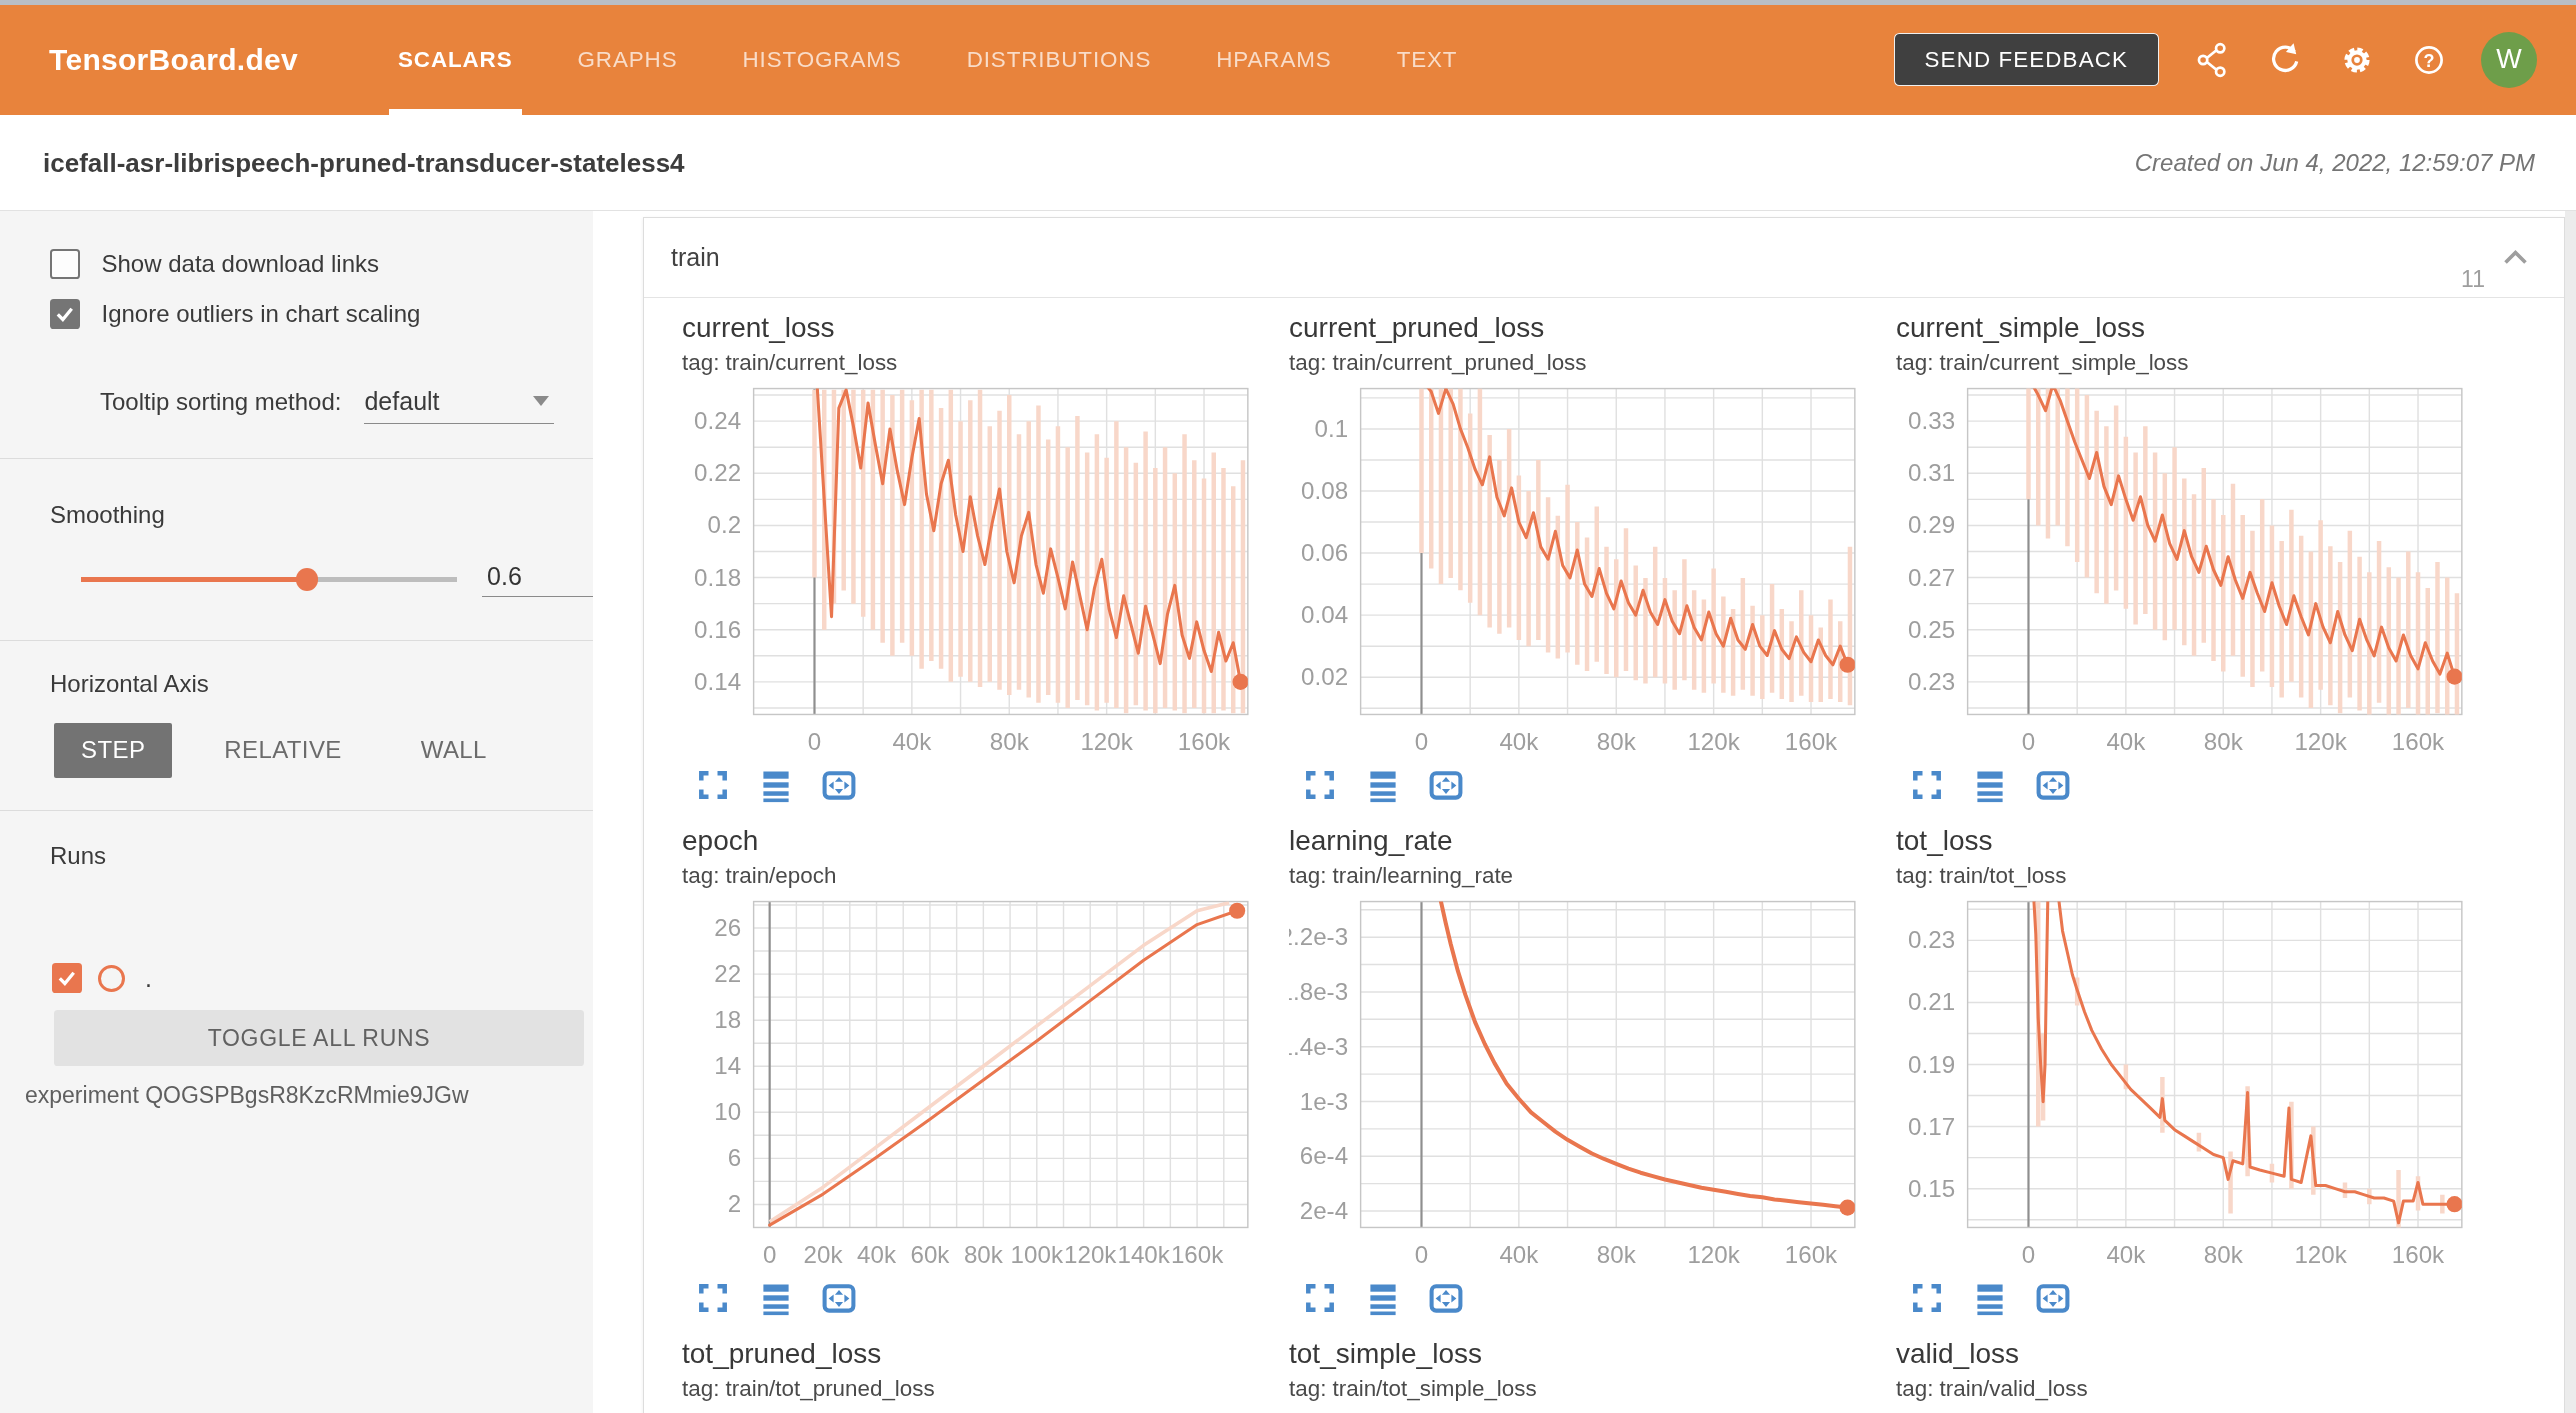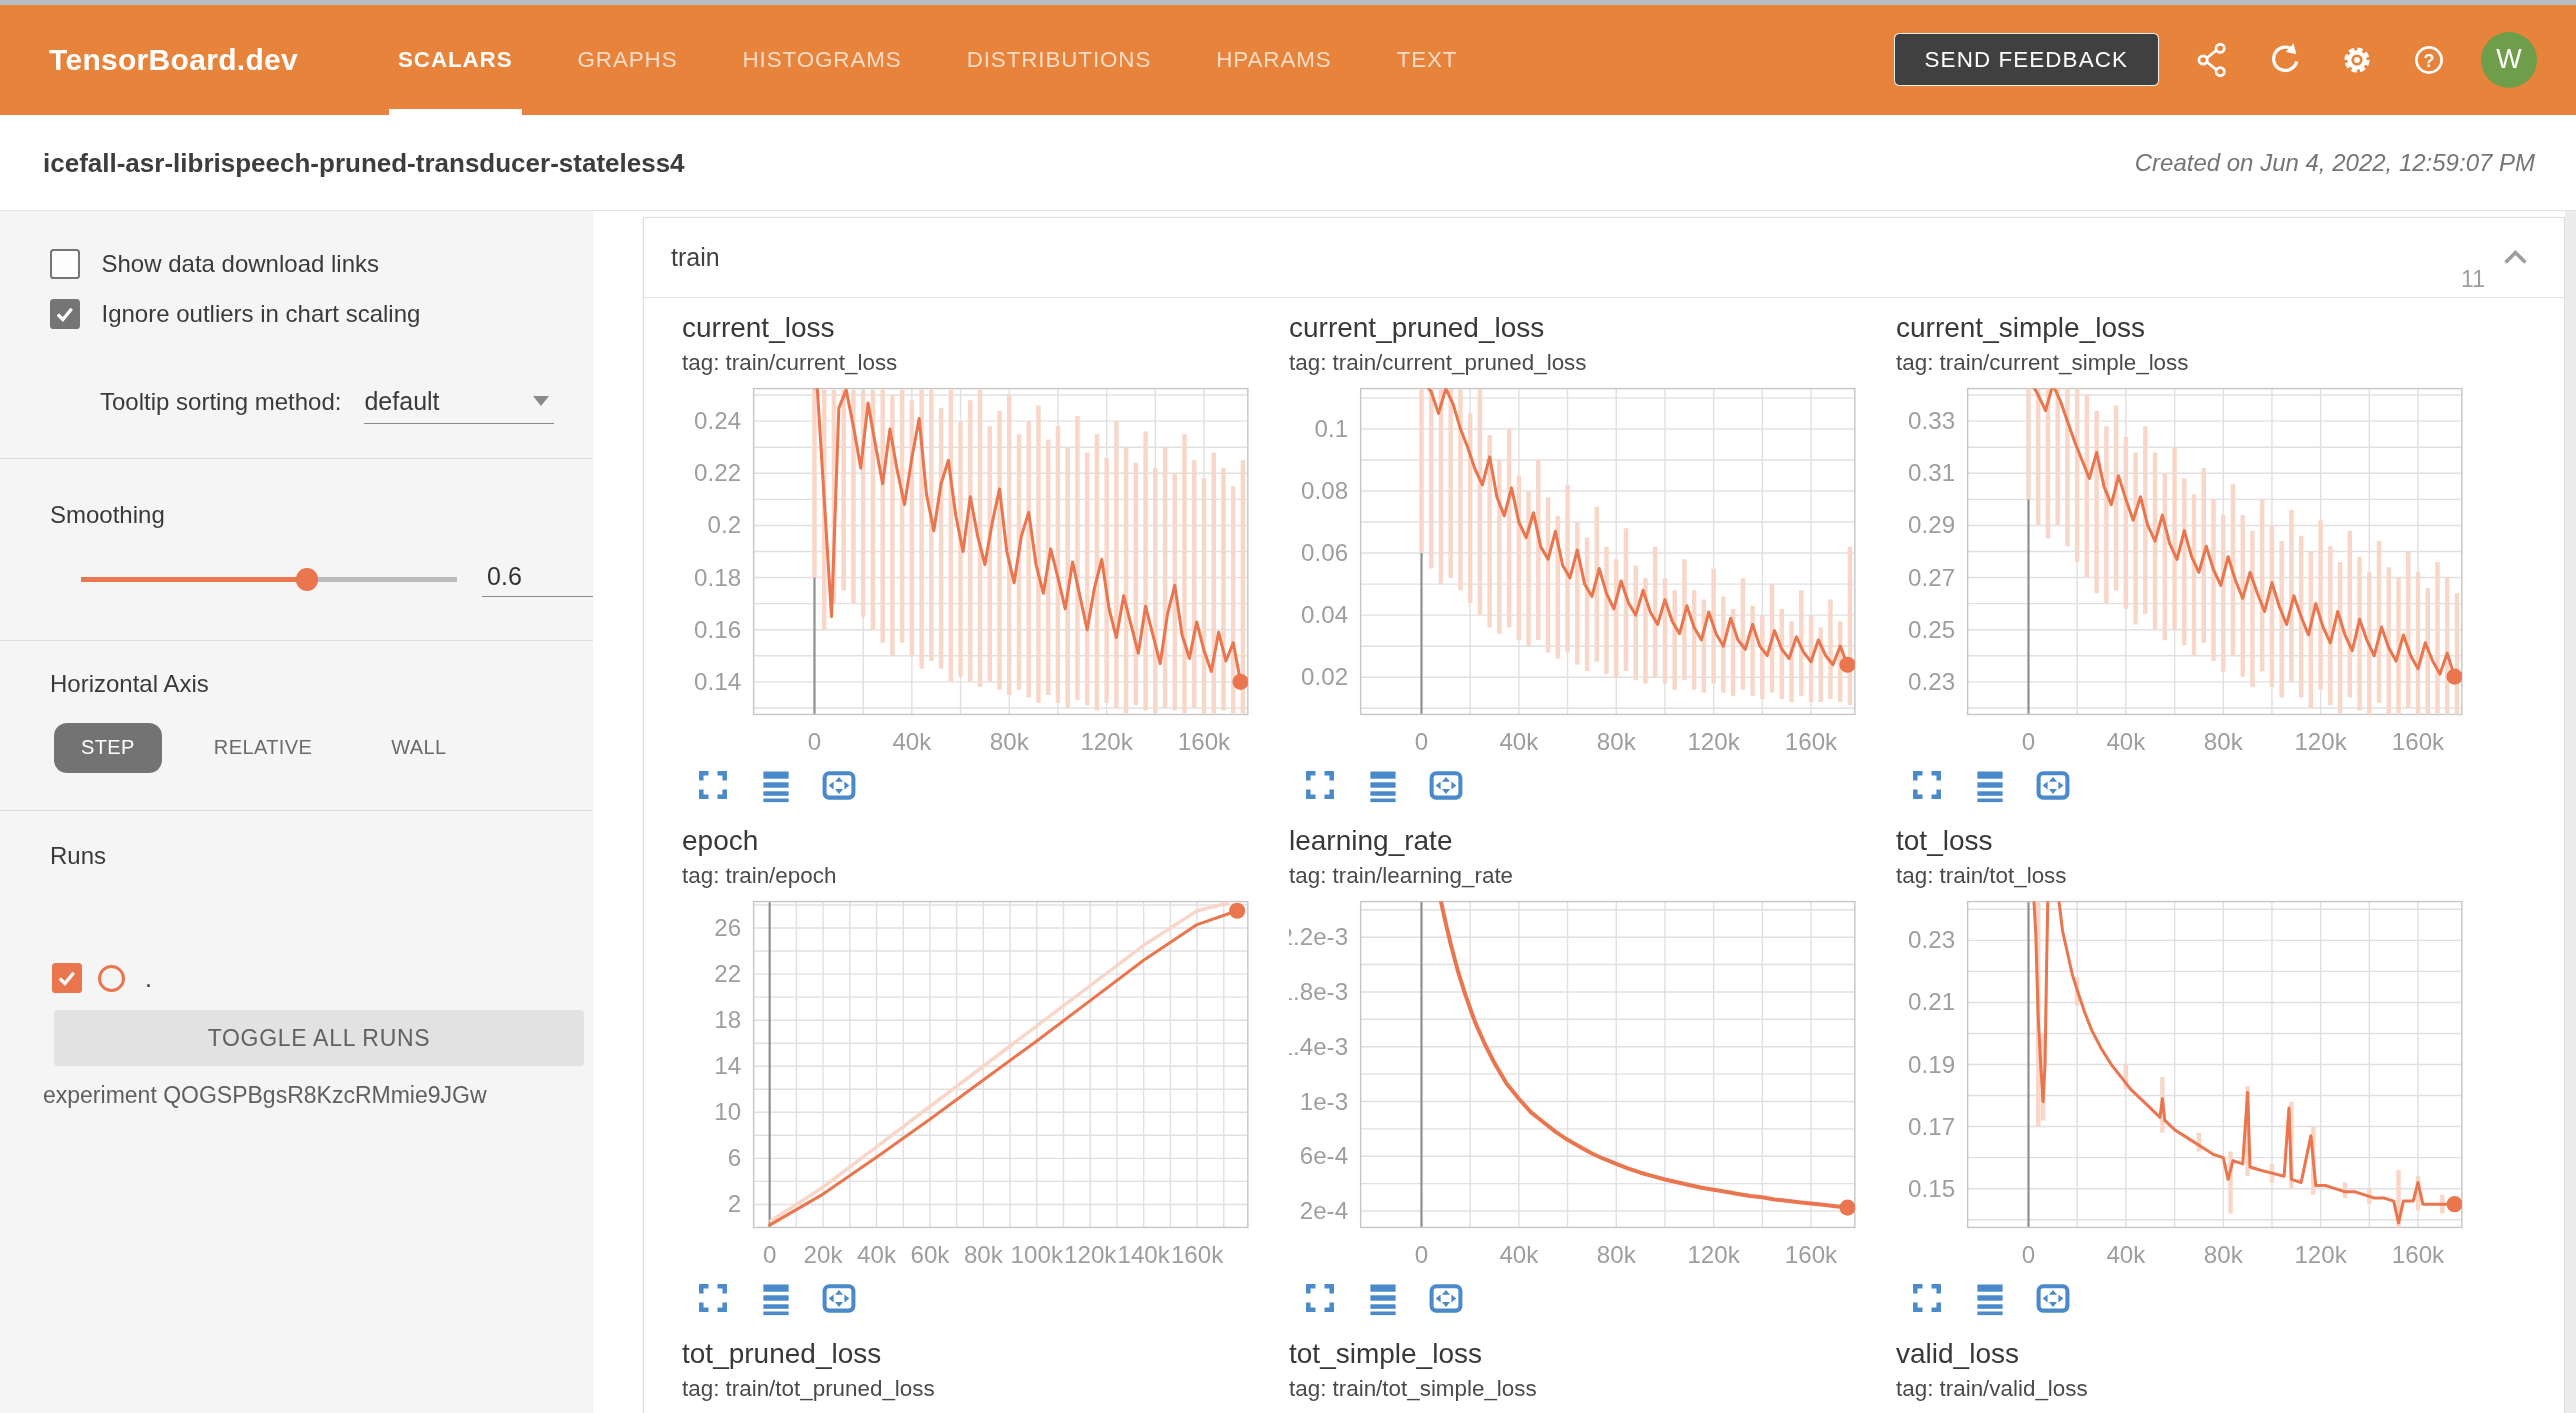--- a/index.html
+++ b/index.html
@@ -40,32 +40,32 @@
     font-size:25px;color:#3a3a3a;padding-bottom:7.2px;cursor:pointer;}
   #tooltip-caret{position:absolute;right:5.4px;top:9px;width:0;height:0;border-left:8px solid transparent;
     border-right:8px solid transparent;border-top:10px solid #8a8a8a;}
   #slider-row{left:0;width:593px;display:flex;align-items:center;}
   #slider-track{position:relative;margin-left:81px;width:376px;height:4.5px;background:#bdbdbd;cursor:pointer;}
   #slider-fill{position:absolute;left:0;top:0;height:4.5px;background:#e9764e;}
   #slider-knob{position:absolute;top:-9px;width:22.4px;height:22.4px;border-radius:50%;background:#e9764e;cursor:grab;}
   #smoothing-value{margin-left:25px;width:106px;font-size:25px;color:#333;border-bottom:1.8px solid #8a8a8a;
     padding-bottom:5.4px;padding-left:5.4px;}
   #axis-buttons{display:flex;align-items:center;padding-left:54px;}
-  .axis-btn{font-size:20px;letter-spacing:0.4px;padding:13.4px 27px;margin-right:25px;border-radius:13px;
+  .axis-btn{font-size:24px;letter-spacing:0.4px;padding:13.4px 27px;margin-right:25px;border-radius:2px;
     color:#6b6b6b;cursor:pointer;background:transparent;border:none;font-family:inherit;}
   .axis-btn.selected{background:#737373;color:#fff;}
   #regex-input{margin-left:52px;width:537px;border:none;outline:none;background:transparent;font-size:25px;
     color:#3a3a3a;border-bottom:1.8px solid #6f6f6f;padding:0 0 9px 0;font-family:inherit;}
   #regex-input::placeholder{color:#8b8b8b;}
   #run-row{display:flex;align-items:center;padding-left:52px;}
   #run-swatch{width:27px;height:27px;border-radius:50%;border:3.6px solid #e9764e;box-sizing:border-box;margin-left:16px;}
   #run-label{margin-left:20px;font-size:25px;color:#3a3a3a;}
   #toggle-all-btn{position:absolute;left:54px;width:530px;height:56px;background:#e2e2e2;border:none;border-radius:3.6px;
     color:#616161;font-size:23px;letter-spacing:0.7px;cursor:pointer;font-family:inherit;}
-  #experiment-label{padding-left:43px;font-size:23px;color:#5f5f5f;}
+  #experiment-label{padding-left:25px;font-size:23px;color:#5f5f5f;}
   
   #main-card{left:643px;top:217px;width:1922px;height:1344px;background:#fff;border:0.9px solid #ddd;
     box-sizing:border-box;box-shadow:0 0.9px 3.6px rgba(0,0,0,.08);}
   #card-header{position:relative;height:79px;border-bottom:0.9px solid #e4e4e4;display:flex;align-items:center;cursor:pointer;}
   #section-title{margin-left:27px;font-size:25px;color:#424242;}
   #card-header-right{margin-left:auto;margin-right:34px;display:flex;align-items:center;}
   #section-count{font-size:23px;color:#9e9e9e;margin-right:16px;margin-top:44px;}
   #charts{position:absolute;left:0;top:79px;right:0;padding:14.3px 0 0 38px;display:grid;
     grid-template-columns:repeat(3,587px);column-gap:20px;row-gap:21.5px;}
   .chart-card{width:587px;}

